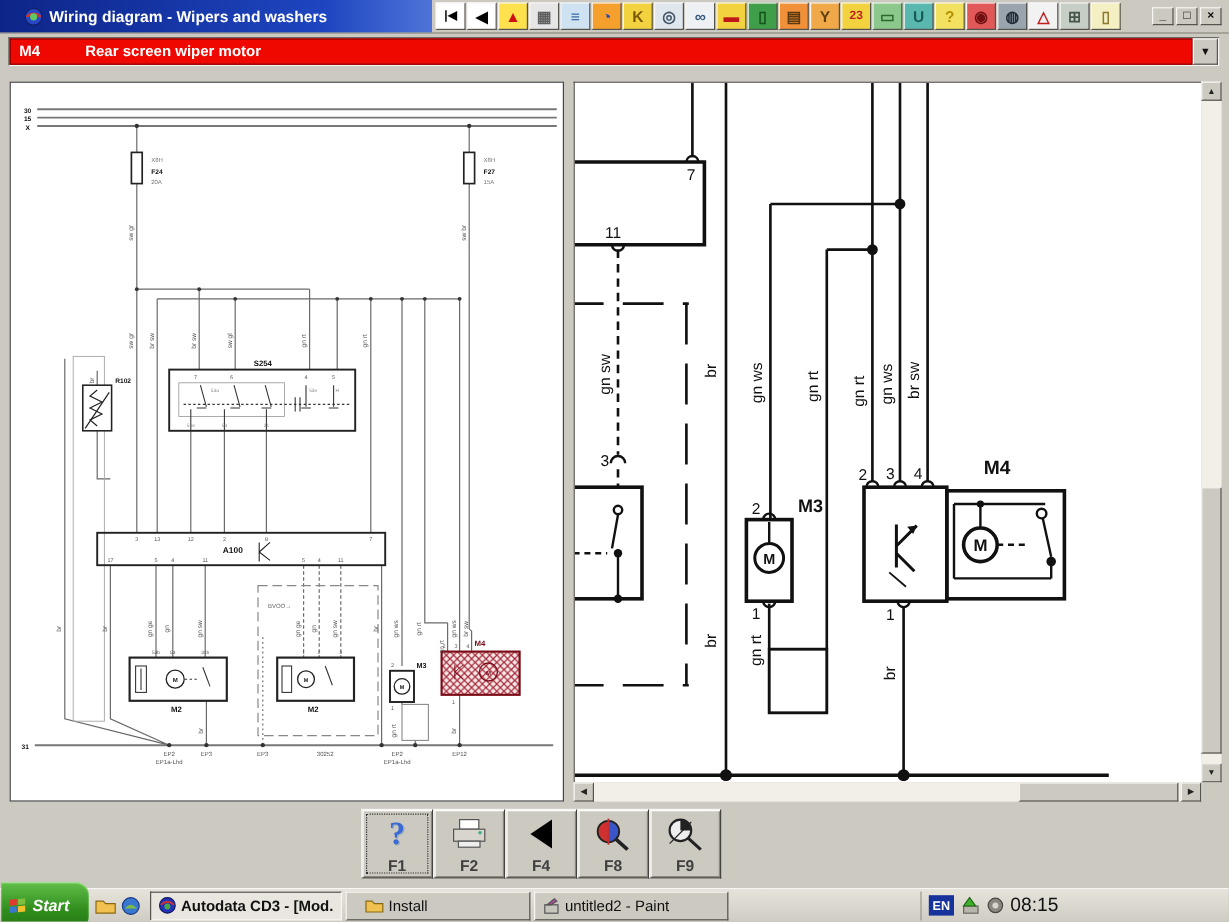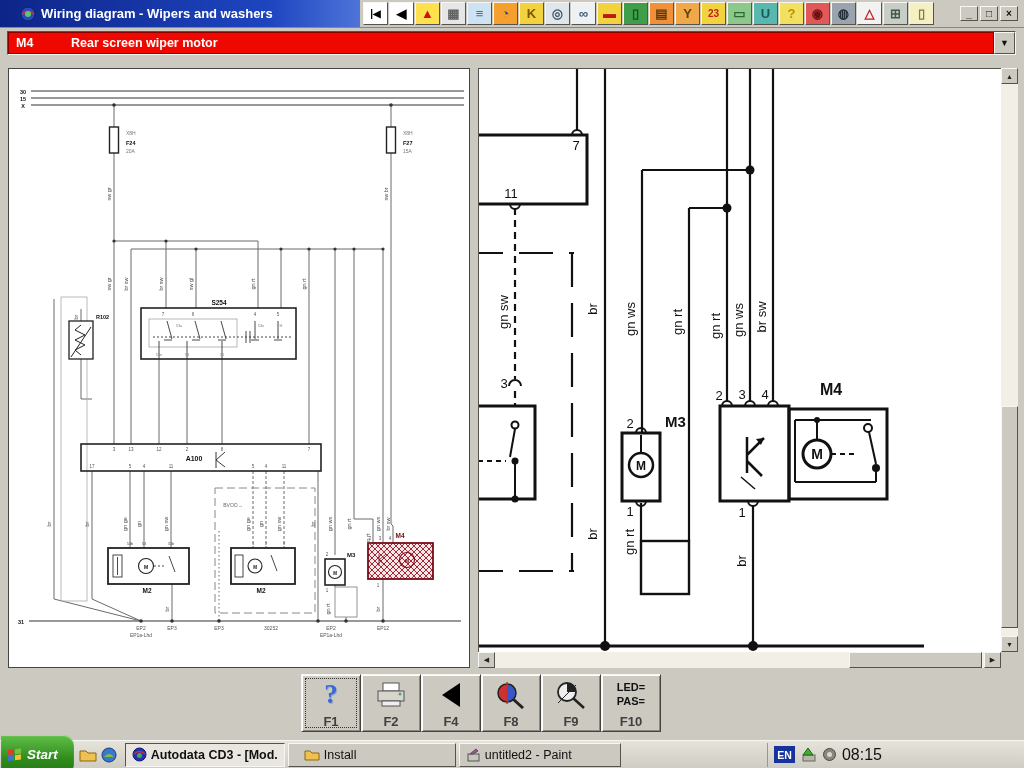--- a/index.html
+++ b/index.html
@@ -529,29 +529,20 @@
         <div class="fico">
           <svg width="30" height="28">
             <circle cx="11" cy="11" r="9" fill="#eee" stroke="#222" stroke-width="1.8"></circle>
             <path d="M11,2 a9,9 0 0 1 9,9 L11,11 Z" fill="#222"></path>
             <line x1="17" y1="17" x2="28" y2="27" stroke="#222" stroke-width="2.5"></line>
             <line x1="2" y1="22" x2="20" y2="4" stroke="#222" stroke-width="1"></line>
           </svg>
         </div>
         <div class="fkey">F9</div>
       </div>
-      <div class="fbtn">
-        <div class="fico">
-          <div style="font-weight:bold;font-size:11px;line-height:1.25;color:#111;text-align:left;">
-            <div>LED=</div>
-            <div>PAS=</div>
-          </div>
-        </div>
-        <div class="fkey">F10</div>
-      </div>
     </div>
 </div>
 
 <div class="taskbar">
   <div class="start-btn">
     <svg width="16" height="15">
       <g transform="skewY(-6)">
         <rect x="1" y="3" width="6" height="5" fill="#e23a2e"></rect>
         <rect x="8" y="3" width="6" height="5" fill="#7dbf3e"></rect>
         <rect x="1" y="9" width="6" height="5" fill="#3a78d0"></rect>
@@ -573,21 +564,21 @@
       <div class="task-btn active" style="width: 160px;">
         <span style="display: inline-flex;">
           <svg width="15" height="15">
             <circle cx="7.5" cy="7.5" r="6.5" fill="#2233bb" stroke="#101860"></circle>
             <path d="M2,7 Q7.5,2 13,7" stroke="#d03030" stroke-width="1.5" fill="none"></path>
             <circle cx="7.5" cy="8.5" r="2.5" fill="#48a848"></circle>
           </svg>
         </span>
         <span style="overflow: hidden;">Autodata CD3 - [Mod...</span>
       </div>
-      <div class="task-btn" style="width: 168px; padding-left: 15px;">
+      <div class="task-btn" style="width: 154px; padding-left: 15px;">
         <span style="display: inline-flex;">
           <svg width="16" height="13">
             <path d="M1,3 L6,3 L8,5 L15,5 L15,12 L1,12 Z" fill="#f0c050" stroke="#8a6a10"></path>
           </svg>
         </span>
         <span style="overflow: hidden;">Install</span>
       </div>
       <div class="task-btn" style="width: 162px;">
         <span style="display: inline-flex;">
           <svg width="15" height="14">

